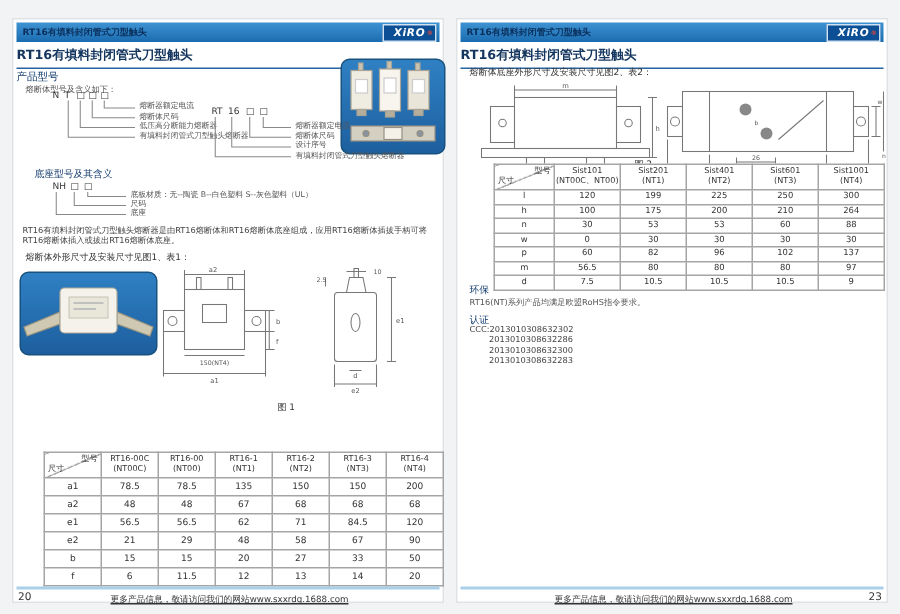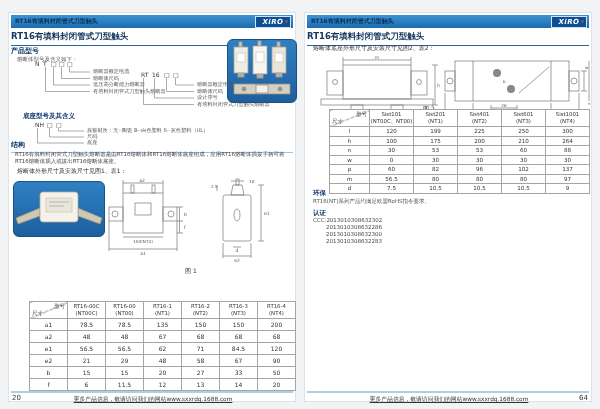--- a/index.html
+++ b/index.html
@@ -5,21 +5,21 @@
   html,body{margin:0;padding:0;background:#f2f3f4;font-family:"DejaVu Sans",sans-serif;}
   .canvas{position:relative;width:600px;height:409px;background:#f2f3f4;overflow:hidden;}
   .page{position:absolute;top:12px;width:288px;height:390px;background:#fff;border:1px solid #dfe3e6;box-sizing:border-box;}
   .abs{position:absolute;}
   
   .hbar{position:absolute;left:2px;top:2px;width:282px;height:13px;background:linear-gradient(#3f93d2,#1a6cb0);display:flex;align-items:center;}
   .htitle{font-size:6px;font-weight:bold;color:#0a2f5c;padding-left:4px;flex:1;white-space:nowrap;overflow:hidden;}
   .logo{width:34px;height:10px;margin-right:2px;background:#0d4f95;border:0.5px solid #cfe2f2;color:#fff;font-size:7px;font-weight:bold;font-style:italic;text-align:center;line-height:10px;letter-spacing:0.5px;position:relative;}
   .logo sup{color:#e8483a;font-size:4px;font-style:normal;position:absolute;top:0;right:1px;}
   .subtitle{position:absolute;left:2px;top:18px;width:282px;font-size:8.5px;font-weight:bold;color:#14365f;border-bottom:1px solid #27639f;padding-bottom:2px;}
-  .sechead{position:absolute;font-size:7px;font-weight:bold;color:#123b6d;white-space:nowrap;}
+  .sechead{position:absolute;font-size:7px;font-weight:normal;color:#123b6d;white-space:nowrap;}
   .smalltext{position:absolute;font-size:5.5px;color:#555;white-space:nowrap;}
   .para{position:absolute;font-size:5.5px;color:#444;line-height:1.3;}
   .rulehead{border-bottom:1px solid #9fc6e8;padding-bottom:2px;}
   
   .photo{position:absolute;background:linear-gradient(#2f80c3,#1d5f9e);border-radius:6px;border:1px solid #18527f;}
   .photo svg{display:block;}
   
   .tree{position:absolute;}
   .tree .tok{position:absolute;top:0;font-size:6px;color:#333;white-space:nowrap;}
   .tree .tlabel{position:absolute;font-size:5.2px;color:#555;white-space:nowrap;line-height:1;}
@@ -127,21 +127,20 @@
           <polyline points="2.5,7 2.5,22 49,22" fill="none" stroke="#888" stroke-width="0.7"></polyline>
         </svg>
         <span class="tok" style="left:0px">NH</span>
         <span class="tok" style="left:12px">□</span>
         <span class="tok" style="left:21px">□</span>
         <div class="tlabel" style="left:52px;top:7px">底板材质：无--陶瓷  B--白色塑料  S--灰色塑料（UL）</div>
         <div class="tlabel" style="left:52px;top:13px">尺码</div>
         <div class="tlabel" style="left:52px;top:19px">底座</div>
       </div>
 
-    <div class="sechead rulehead" style="left:2px;top:127px;width:282px">结构</div>
     <div class="para" style="left:6px;top:138px;width:276px">RT16有填料封闭管式刀型触头熔断器是由RT16熔断体和RT16熔断体底座组成，应用RT16熔断体插拔手柄可将RT16熔断体插入或拔出RT16熔断体底座。</div>
     <div class="smalltext" style="left:8px;top:154px;font-size:6px;color:#333">熔断体外形尺寸及安装尺寸见图1、表1：</div>
 
     <div class="photo" style="left:4px;top:168px;width:90px;height:54px">
       <svg width="90" height="54" viewBox="0 0 90 54">
         <polygon points="2,36 26,26 26,34 4,42" fill="#cfc9b4" stroke="#9a947e" stroke-width="0.8"></polygon>
         <polygon points="88,36 64,26 64,34 86,42" fill="#cfc9b4" stroke="#9a947e" stroke-width="0.8"></polygon>
         <rect x="26" y="10" width="38" height="30" rx="3" fill="#f4f2ea" stroke="#b0aa9a" stroke-width="0.8"></rect>
         <rect x="32" y="16" width="26" height="14" fill="#e9e6da" stroke="#c2bdae" stroke-width="0.6"></rect>
         <line x1="35" y1="20" x2="55" y2="20" stroke="#9aa0a8" stroke-width="0.7"></line>
@@ -452,15 +451,15 @@
     <div class="sechead" style="left:8px;top:196px;font-size:6.5px">认证</div>
     <div class="abs" style="left:8px;top:204px">
       <div class="certline"><span>CCC:</span><span>2013010308632302</span></div>
       <div class="certline indent">2013010308632286</div>
       <div class="certline indent">2013010308632300</div>
       <div class="certline indent">2013010308632283</div>
     </div>
 
     <div class="rule" style="left:2px;top:378px;width:282px"></div>
     <div class="footer" style="top:382px">更多产品信息，敬请访问我们的网站www.sxxrdq.1688.com</div>
-    <div class="pnum" style="right:3px;top:381px">64</div>
+    <div class="pnum" style="right:3px;top:381px">23</div>
   </div>
 </div>
 
 </body></html>

